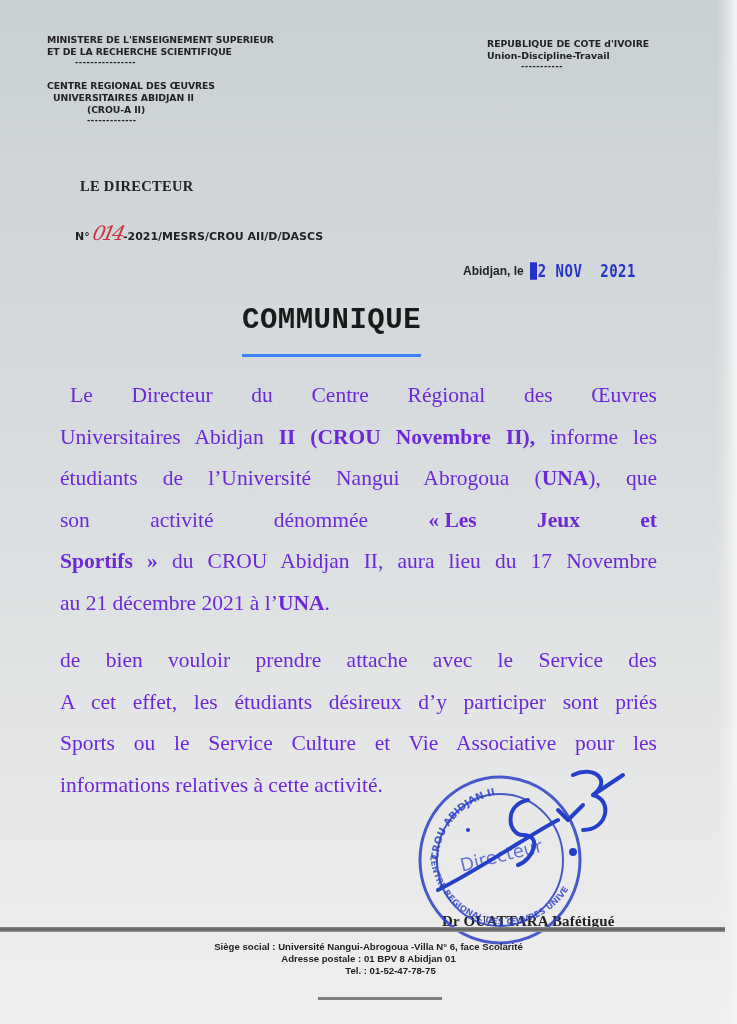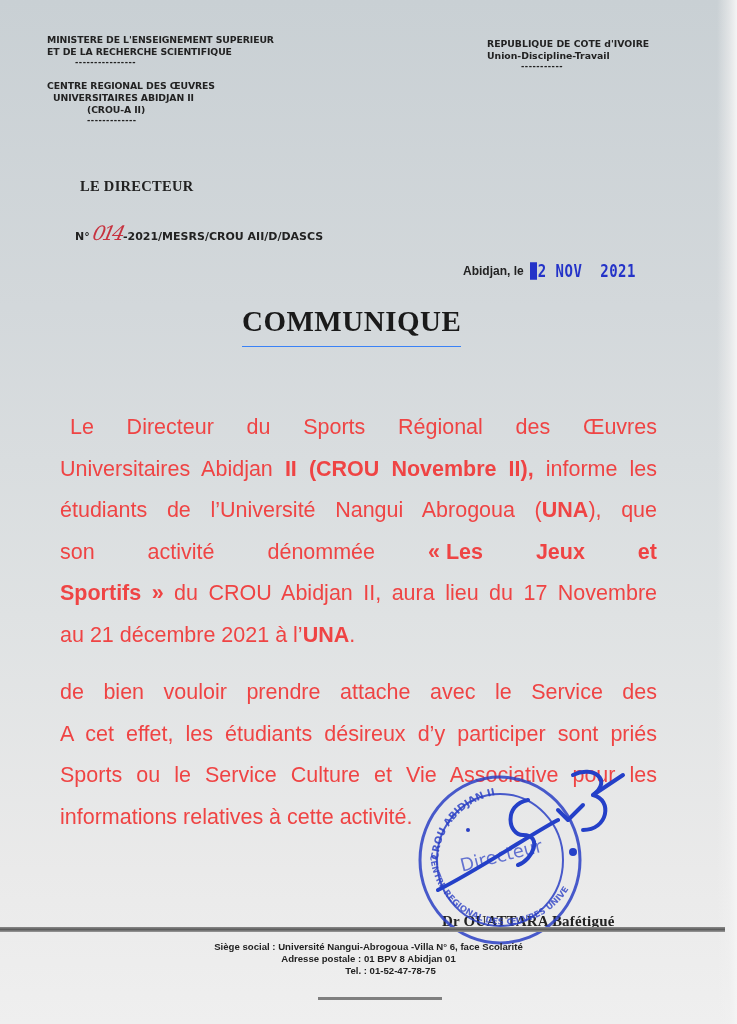--- a/index.html
+++ b/index.html
@@ -31,26 +31,26 @@
     font-weight: bold; font-size: 11px; color: #222; display: flex; align-items: center; }
   .ref .handnum { font-family: "DejaVu Serif", serif; font-style: italic; color: #c7323f;
     font-size: 20px; font-weight: normal; margin: -6px 1px 0 3px; transform: skewX(-12deg); letter-spacing: -3px; }
 
   .date { position: absolute; left: 463px; top: 227px; display: flex; align-items: center;
     font-family: "Liberation Sans", sans-serif; font-weight: bold; font-size: 12px; color: #222; margin-top: 36px; }
   .date .stamp { color: #2433c8; font-family: "DejaVu Sans Mono", monospace; font-weight: bold;
     font-size: 14px; margin-left: 6px; transform: scaleY(1.25); letter-spacing: 0.5px; }
   .date .stamp .blk { display:inline-block; width:7px; height:14px; background:#2433c8; vertical-align: -2px; margin-right:1px; }
 
-  .title { position: absolute; left: 242px; top: 304px; font-family: Liberation Serif, serif;
+  .title { position: absolute; left: 242px; top: 304px; font-family: Liberation Mono, monospace;
     font-weight: bold; font-size: 29px; letter-spacing: 0.5px; color: #1a1a1a;
-    border-bottom: 1px solid #3b82f6; padding-bottom: 8px; line-height: 34px; }
+    border-bottom: 3px solid #3b82f6; padding-bottom: 16px; line-height: 34px; }
 
-  .body { position: absolute; left: 60px; width: 597px; font-family: Liberation Sans, sans-serif;
-    font-size: 21.5px; line-height: 41.6px; color: #ef4444; text-align: justify; margin-top: 32px; }
+  .body { position: absolute; left: 60px; width: 597px; font-family: Liberation Serif, serif;
+    font-size: 21.5px; line-height: 41.6px; color: #6d28d9; text-align: justify; }
   .p1 { top: 375px; }
   .p2 { top: 640px; }
   .line { display: block; text-align: justify; text-align-last: justify; white-space: nowrap; }
   .line.last { text-align-last: left; }
   .line.spread { display: flex; justify-content: space-between; }
   .line.first { padding-left: 10px; }
   b { font-weight: bold; }
 
   .sig-name { position: absolute; left: 442px; top: 913px; font-family: "Liberation Serif", serif;
     font-weight: bold; font-size: 15px; color: #222; text-decoration: underline; letter-spacing: 0.2px; }
@@ -102,21 +102,21 @@
   </span>
 </div>
 
 <div class="title">COMMUNIQUE</div>
 
 <div class="body p1">
   <span class="line spread first">
     <span>Le</span>
     <span>Directeur</span>
     <span>du</span>
-    <span>Sports</span>
+    <span>Centre</span>
     <span>Régional</span>
     <span>des</span>
     <span>Œuvres</span>
   </span>
   <span class="line"><span>Universitaires Abidjan </span><b>II (CROU Novembre II),</b><span> informe les</span></span>
   <span class="line"><span>étudiants de l’Université Nangui Abrogoua (</span><b>UNA</b><span>), que</span></span>
   <span class="line spread">
     <span>son</span>
     <span>activité</span>
     <span>dénommée</span>

